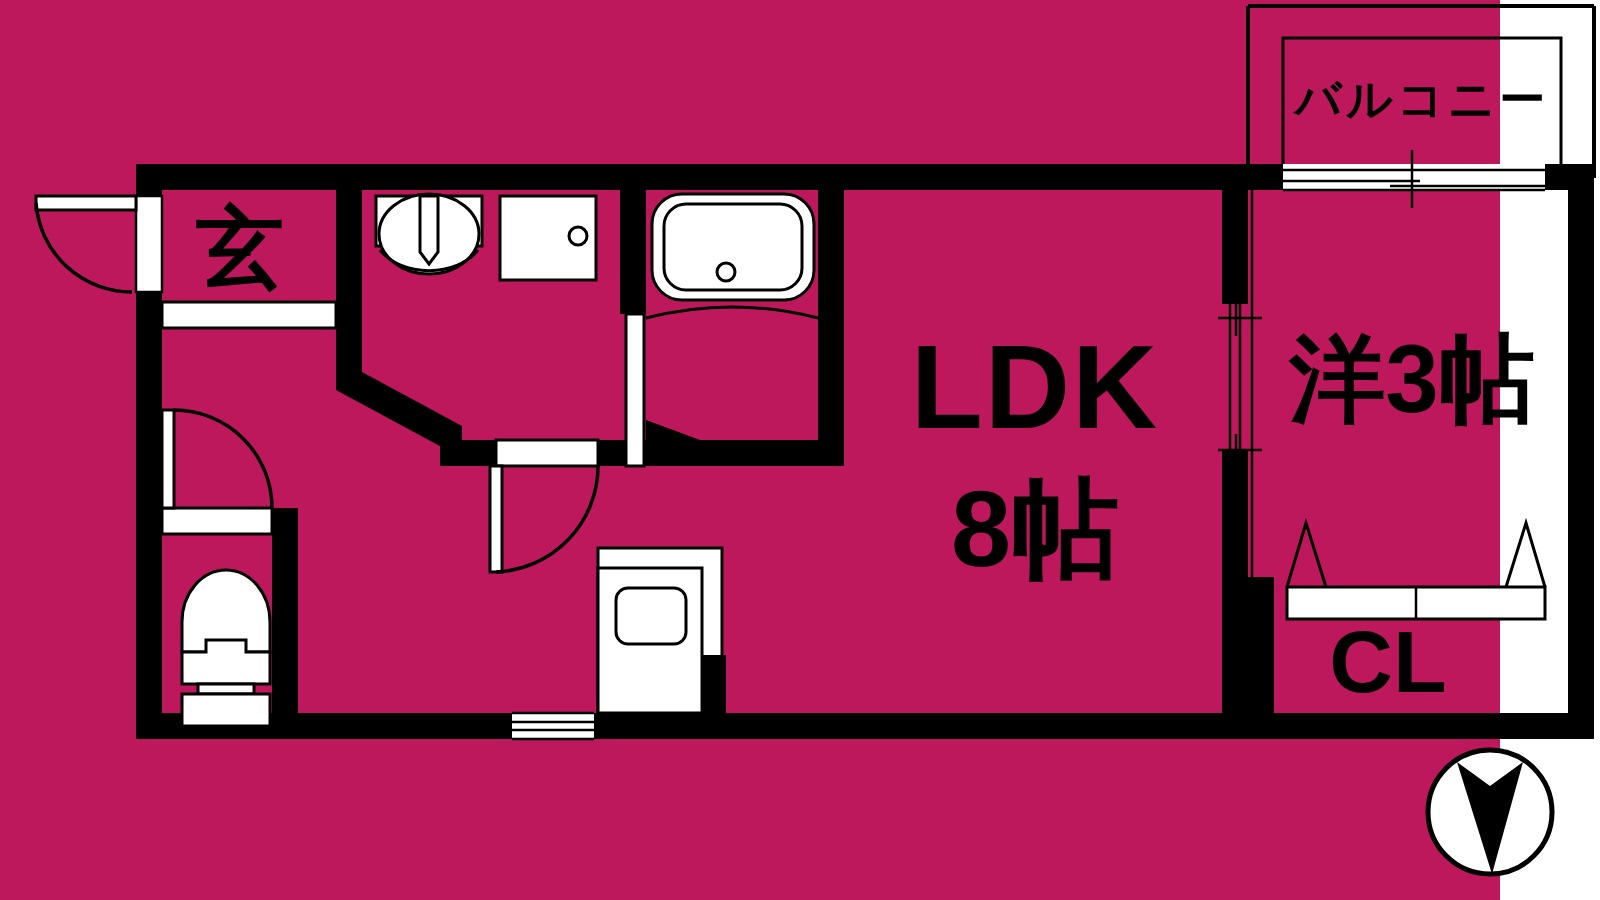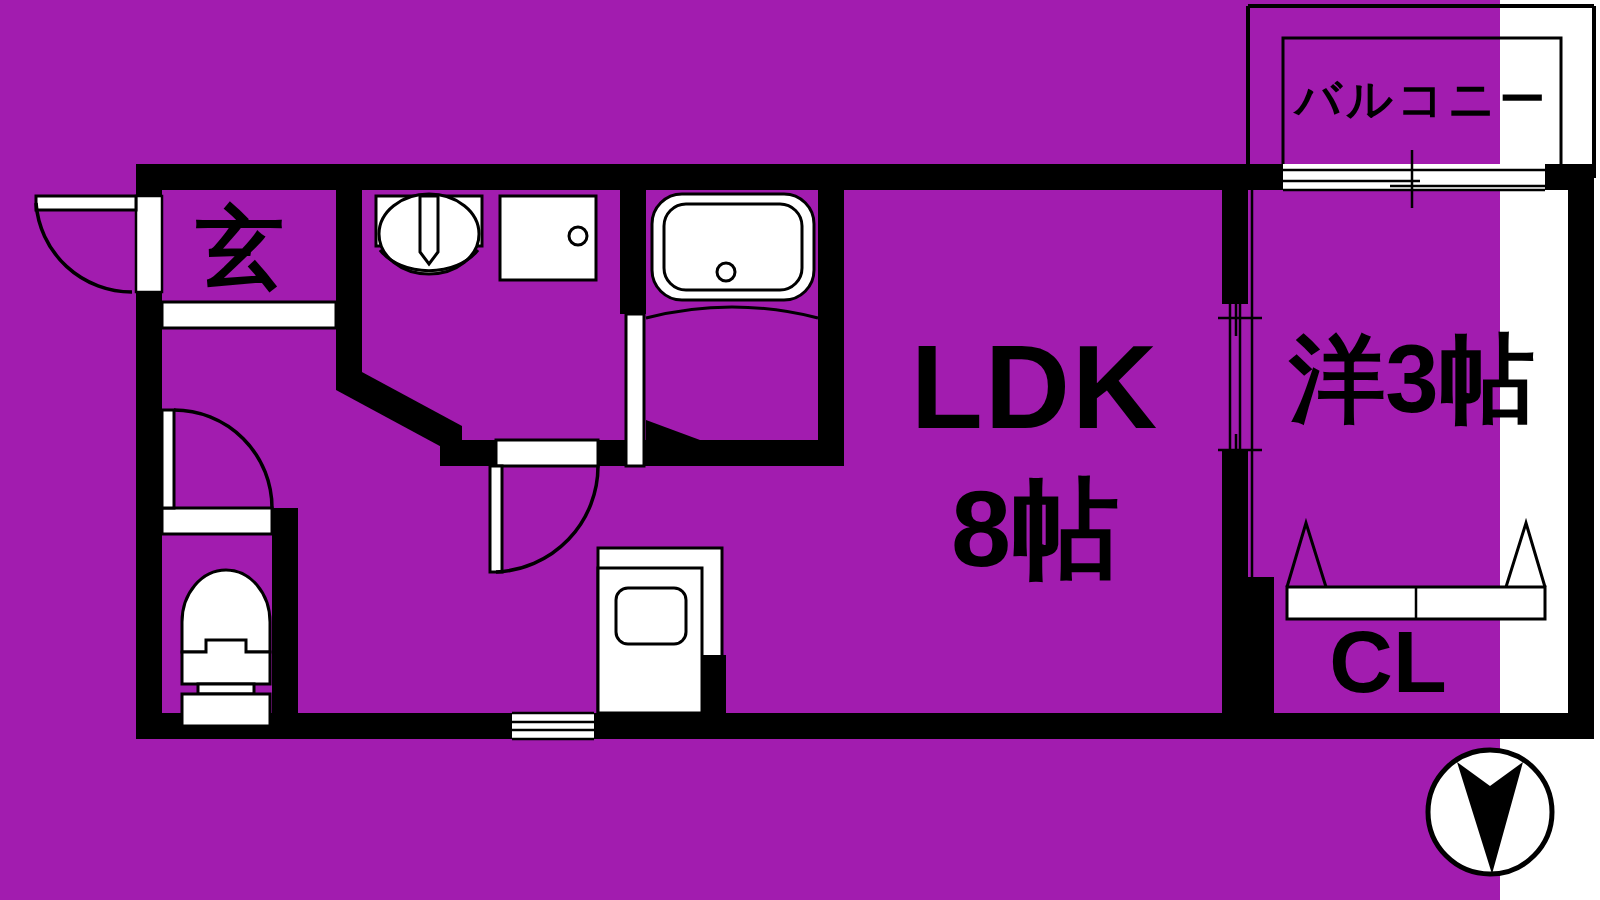--- a/index.html
+++ b/index.html
@@ -10,21 +10,21 @@
   body {
     width: 1600px;
     height: 900px;
     font-family: "Liberation Sans", sans-serif;
     overflow: hidden;
   }
   #plan-root {
     position: relative;
     width: 1500px;
     height: 900px;
-    background: #a21caf;
+    background: #be185d;
   }
   svg#floorplan {
     display: block;
     width: 1600px;
     height: 900px;
   }
   .wall-fill { fill: #000000; }
   .thin { fill: none; stroke: #000000; stroke-width: 3; }
   .thin2 { fill: none; stroke: #000000; stroke-width: 4; }
   .hair { fill: none; stroke: #000000; stroke-width: 2.5; }

